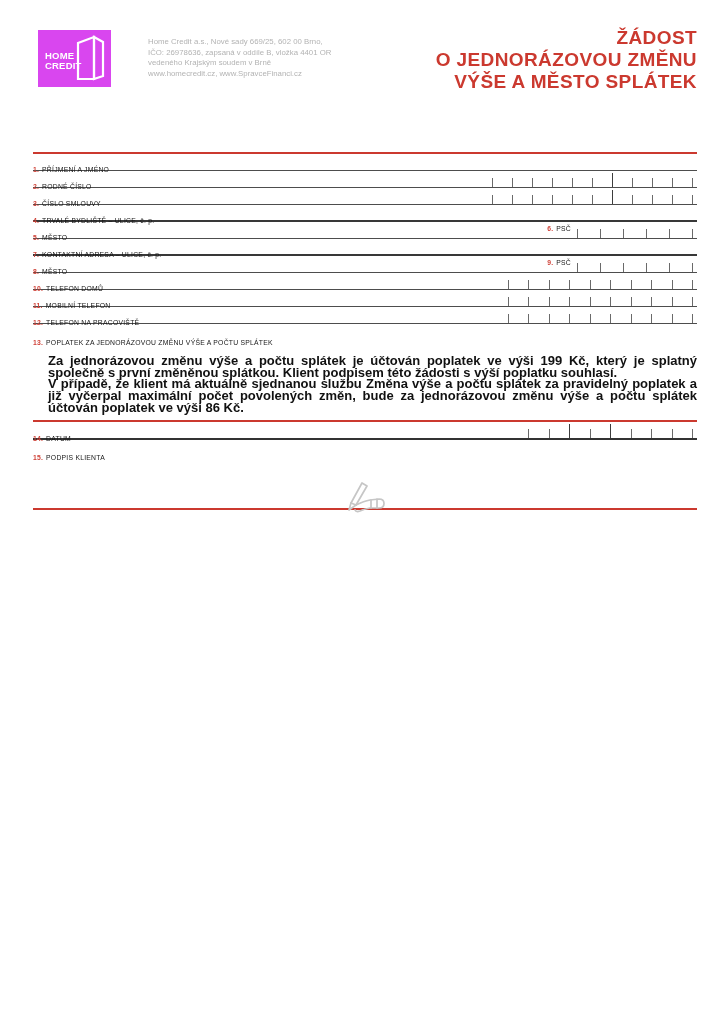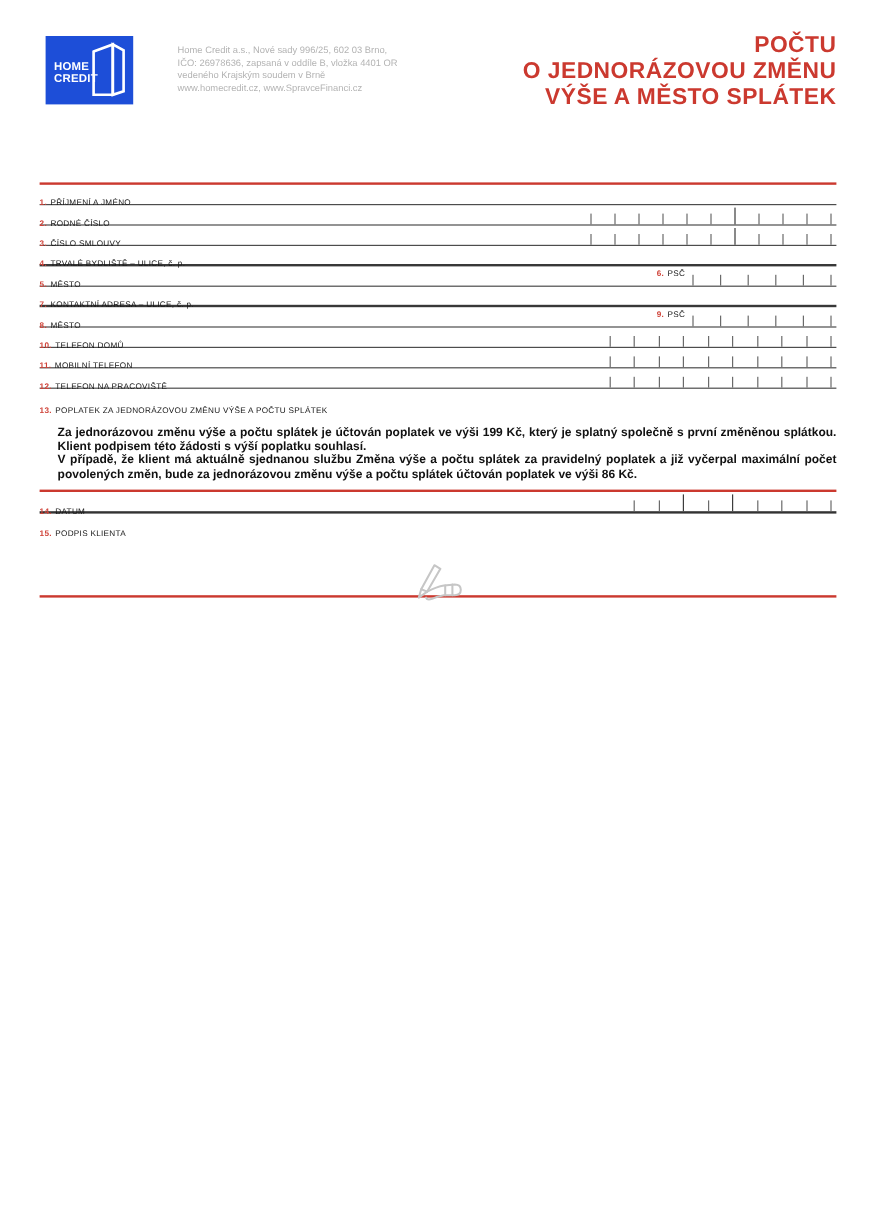--- a/index.html
+++ b/index.html
@@ -1,21 +1,21 @@
 <!DOCTYPE html>
 <html><head>
 <meta charset="utf-8">
 <style>
   html,body{margin:0;padding:0;background:#e8e8e8;}
   .page{
     position:relative;width:725px;height:1024px;background:#ffffff;margin:0 auto;
     font-family:"Liberation Sans", sans-serif;color:#1a1a1a;overflow:hidden;
   }
   
-  .logo{position:absolute;left:38px;top:30px;width:73px;height:57px;background:#1d4ed8;}
+  .logo{position:absolute;left:38px;top:30px;width:73px;height:57px;background:#d946ef;}
   .logo .ltxt{position:absolute;left:7px;top:21px;color:#fff;font-weight:bold;
     font-size:9.5px;line-height:10px;letter-spacing:.2px;}
   .logo svg{position:absolute;right:5px;top:4px;}
   .company{position:absolute;left:148px;top:37px;color:#b3b3b3;font-size:7.8px;line-height:10.6px;}
   .title{position:absolute;right:28px;top:27px;text-align:right;color:#cb392f;
     font-weight:bold;font-size:19px;line-height:22px;letter-spacing:.4px;}
   
   .form{position:absolute;left:33px;top:152px;width:664px;}
   .redline{height:0;border-top:2px solid #cb392f;}
   .row{position:relative;height:17px;box-sizing:border-box;border-bottom:1px solid #4d4d4d;
@@ -29,21 +29,21 @@
   .cells i.g{height:14px;border-left-color:#3d3d3d;}
   .cells::after{content:"";display:block;height:9px;border-left:1px solid #6a6a6a;}
   .cells.w22 i{width:22px;}
   .cells.w195 i{width:19.5px;}
   .rgroup{position:absolute;right:4px;bottom:0;display:flex;align-items:flex-end;}
   .rgroup .num,.rgroup .lbl{margin-bottom:6px;}
   .rgroup .cells{position:static;margin-left:6px;}
   
   .sec13{padding-top:7px;}
   .sec13 .fee-paras{margin:6px 0 0 15px;}
-  .sec13 p{margin:0;font-size:10px;font-weight:bold;line-height:11.7px;
+  .sec13 p{margin:0;font-size:13px;font-weight:bold;line-height:11.7px;
     text-align:justify;color:#111;}
   .sec13 .spacer{height:6px;}
   
   .row.date{height:18px;border-bottom:2px solid #333;padding-top:5px;}
   .sigrow{position:relative;height:70px;border-bottom:2px solid #cb392f;padding-top:6px;
     box-sizing:border-box;}
   .sigicon{width:46px;margin:12px auto 0;display:block;}
 </style>
 </head>
 <body>
@@ -57,28 +57,28 @@
     </div>
     <svg width="30" height="48" viewBox="0 0 30 48">
       <g fill="none" stroke="#ffffff" stroke-width="2.2" stroke-linejoin="miter">
         <polygon points="2,9 18,3 18,45 2,45"></polygon>
         <polygon points="18,3 27,8 27,42 18,45"></polygon>
       </g>
     </svg>
   </div>
 
   <div class="company">
-    <div>Home Credit a.s., Nové sady 996/25, 602 03 Brno,</div>
+    <div>Home Credit a.s., Nové sady 669/25, 602 00 Brno,</div>
     <div>IČO: 26978636, zapsaná v oddíle B, vložka 4401 OR</div>
     <div>vedeného Krajským soudem v Brně</div>
     <div>www.homecredit.cz, www.SpravceFinanci.cz</div>
   </div>
 
   <div class="title">
-    <div>POČTU</div>
+    <div>ŽÁDOST</div>
     <div>O JEDNORÁZOVOU ZMĚNU</div>
     <div>VÝŠE A MĚSTO SPLÁTEK</div>
   </div>
 
   <div class="form">
     <div class="redline"></div>
 
     <div class="row">
       <span class="num">1.</span><span class="lbl">PŘÍJMENÍ A JMÉNO</span>
     </div>

